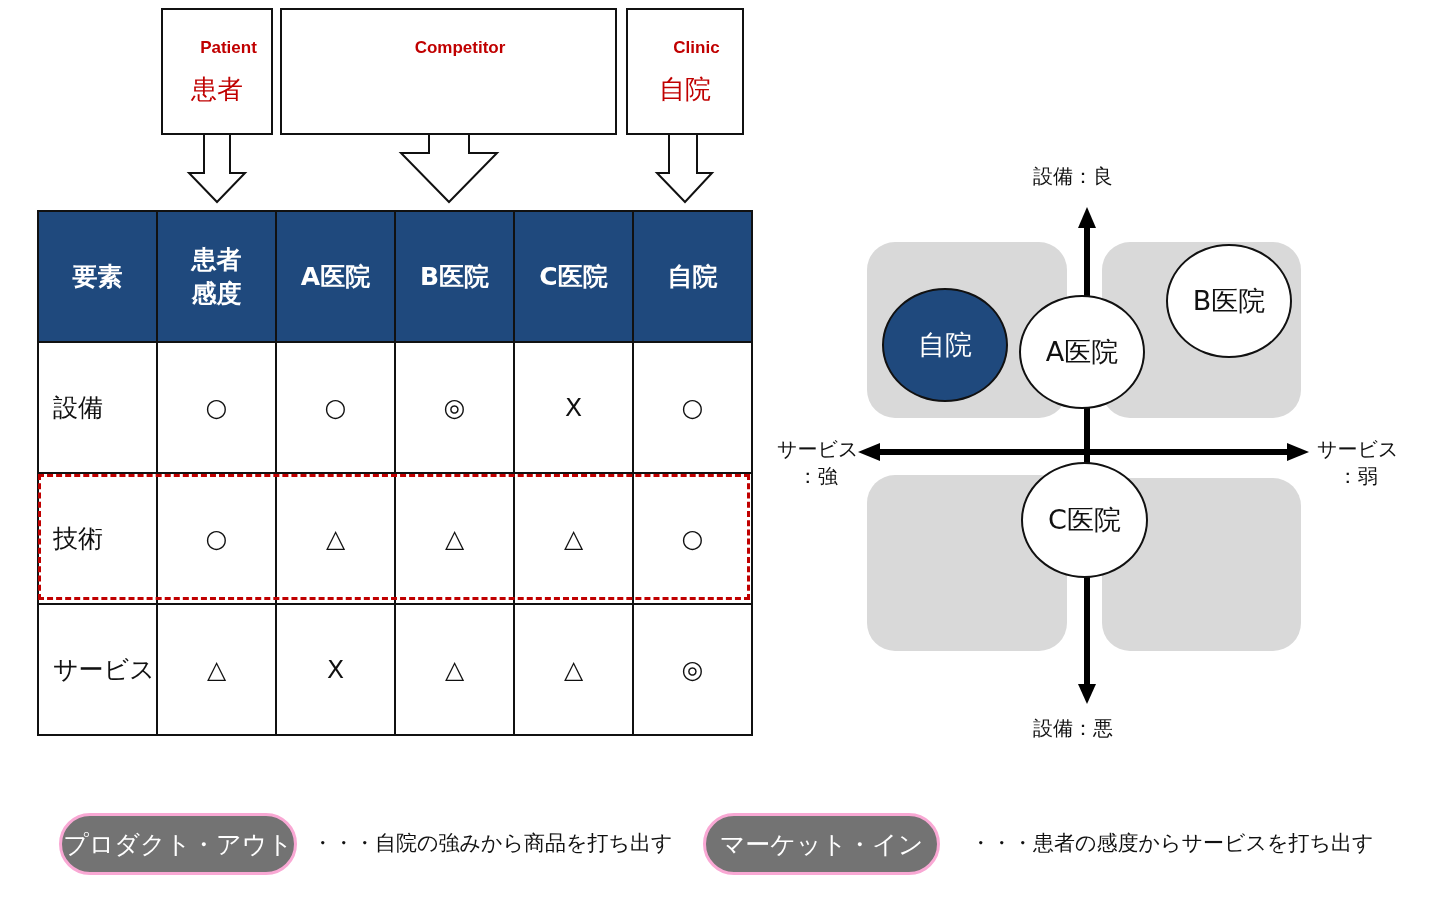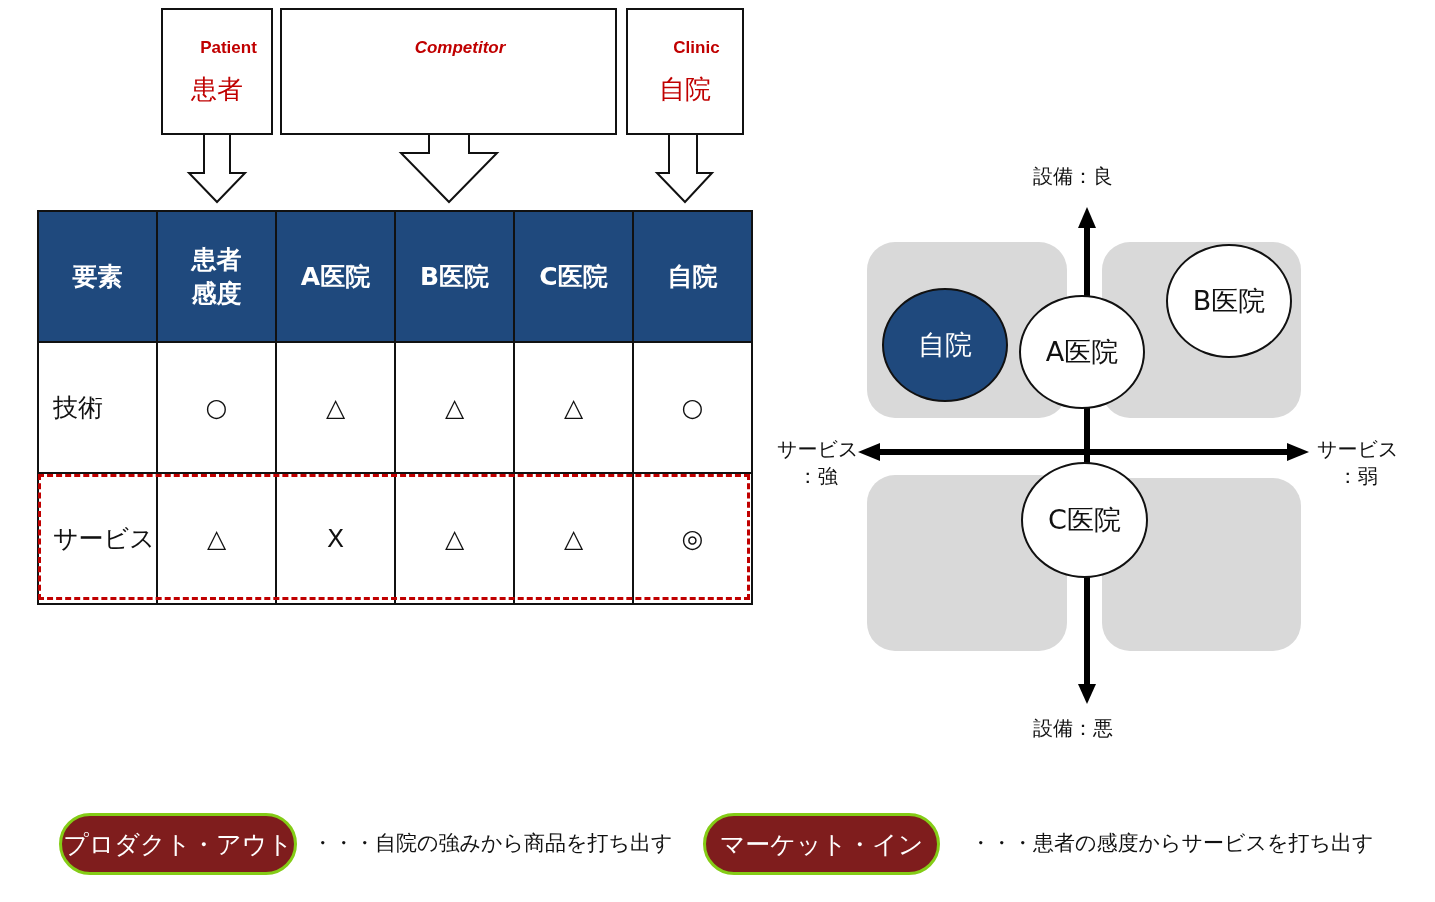--- a/index.html
+++ b/index.html
@@ -25,34 +25,34 @@
   .highlight { position: absolute; left: 38px; top: 474px; width: 712px; height: 126px;
                border: 3px dashed #c00000; box-sizing: border-box; pointer-events: none; }
 
   
   .quad { position: absolute; background: #d9d9d9; border-radius: 28px; }
   .axis-label { position: absolute; font-size: 20px; white-space: pre-line; line-height: 27px; text-align: center; }
   .clinic-circle { position: absolute; border-radius: 50%; border: 2px solid #111; box-sizing: border-box;
                    display: flex; align-items: center; justify-content: center; font-size: 27px; }
 
   
-  .pill { position: absolute; background: #7f1d1d; border: 3px solid #84cc16; border-radius: 32px;
+  .pill { position: absolute; background: #737373; border: 3px solid #f9a8d4; border-radius: 32px;
           color: #fff; font-size: 25px; display: flex; align-items: center; justify-content: center;
           box-sizing: border-box; }
   .pill-desc { position: absolute; font-size: 21px; }
 </style>
 </head>
 <body>
 
 <div class="callout-box" style="left:161px;top:8px;width:112px;height:127px;">
   <div class="callout-en" style="top:28px;">Patient</div>
   <div class="callout-jp" style="top:62px;">患者</div>
 </div>
 <div class="callout-box" style="left:280px;top:8px;width:337px;height:127px;">
-  <div class="callout-en" style="top:28px;font-style:italic;">Competitor</div>
+  <div class="callout-en" style="top:28px;">Competitor</div>
 </div>
 <div class="callout-box" style="left:626px;top:8px;width:118px;height:127px;">
   <div class="callout-en" style="top:28px;">Clinic</div>
   <div class="callout-jp" style="top:62px;">自院</div>
 </div>
 
 <svg class="arrows" width="1435" height="210">
   <polygon points="204,134 230,134 230,173 245,173 217,202 189,173 204,173" fill="#fff" stroke="#111" stroke-width="2"></polygon>
   <polygon points="429,134 469,134 469,153 497,153 449,202 401,153 429,153" fill="#fff" stroke="#111" stroke-width="2"></polygon>
   <polygon points="669,134 697,134 697,173 712,173 685,202 657,173 669,173" fill="#fff" stroke="#111" stroke-width="2"></polygon>
@@ -61,20 +61,28 @@
 <table class="grid">
   <tbody>
       <tr>
     <th>要素</th>
     <th style="white-space:pre-line;">患者
 感度</th>
     <th>A医院</th>
     <th>B医院</th>
     <th>C医院</th>
     <th>自院</th>
+  </tr>
+  <tr>
+    <td class="rowlabel">設備</td>
+    <td class="mark">○</td>
+    <td class="mark">○</td>
+    <td class="mark">◎</td>
+    <td class="mark">X</td>
+    <td class="mark">○</td>
   </tr>
   <tr>
     <td class="rowlabel">技術</td>
     <td class="mark">○</td>
     <td class="mark">△</td>
     <td class="mark">△</td>
     <td class="mark">△</td>
     <td class="mark">○</td>
   </tr>
   <tr>

